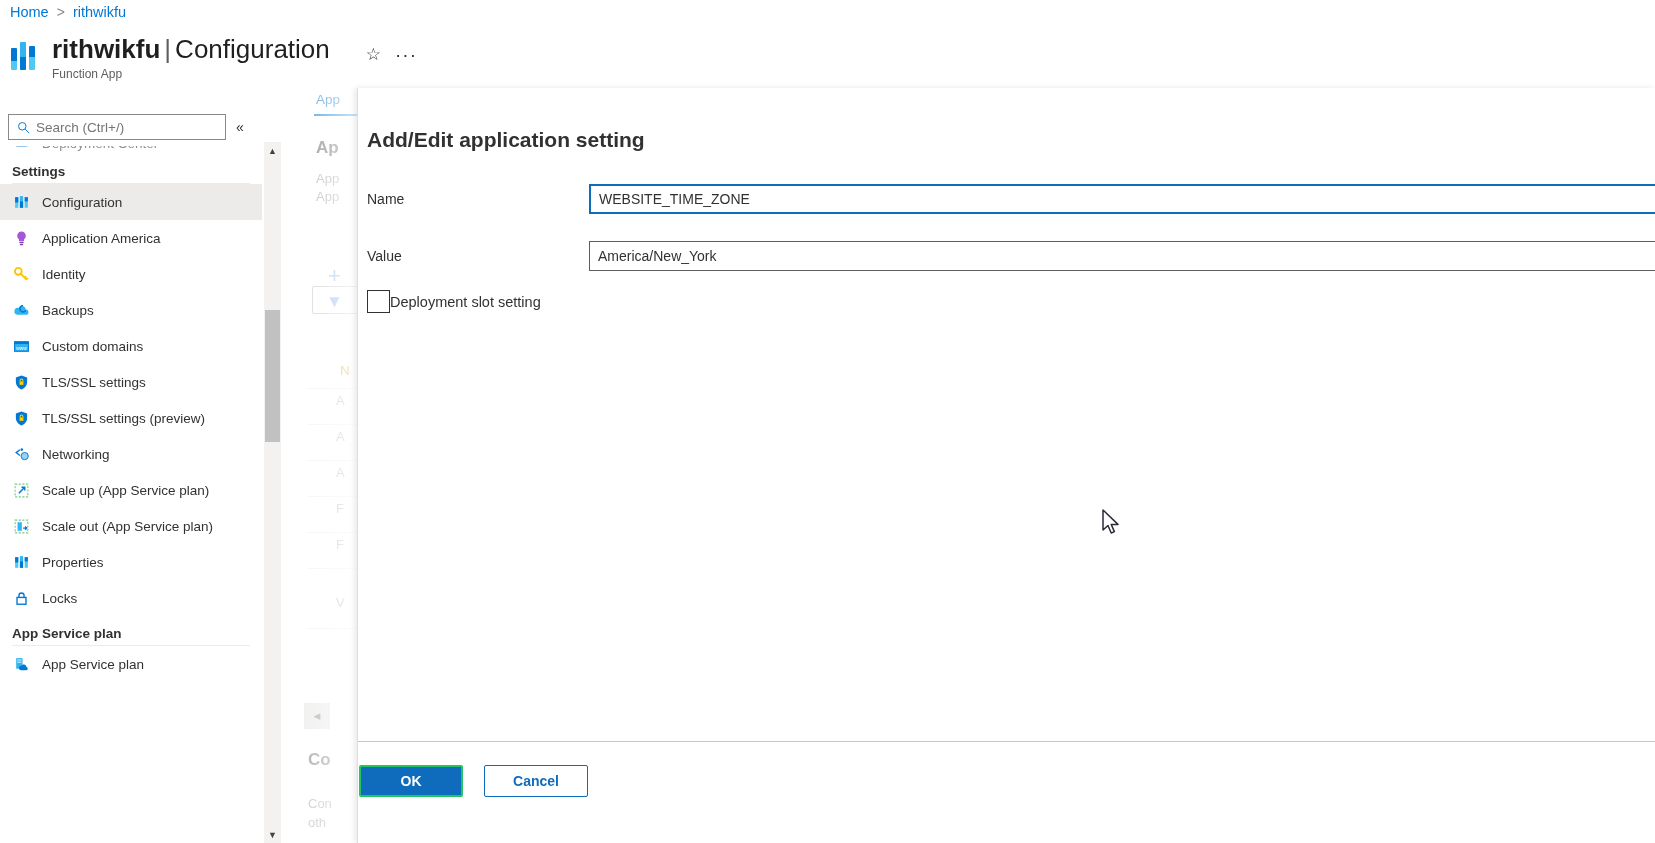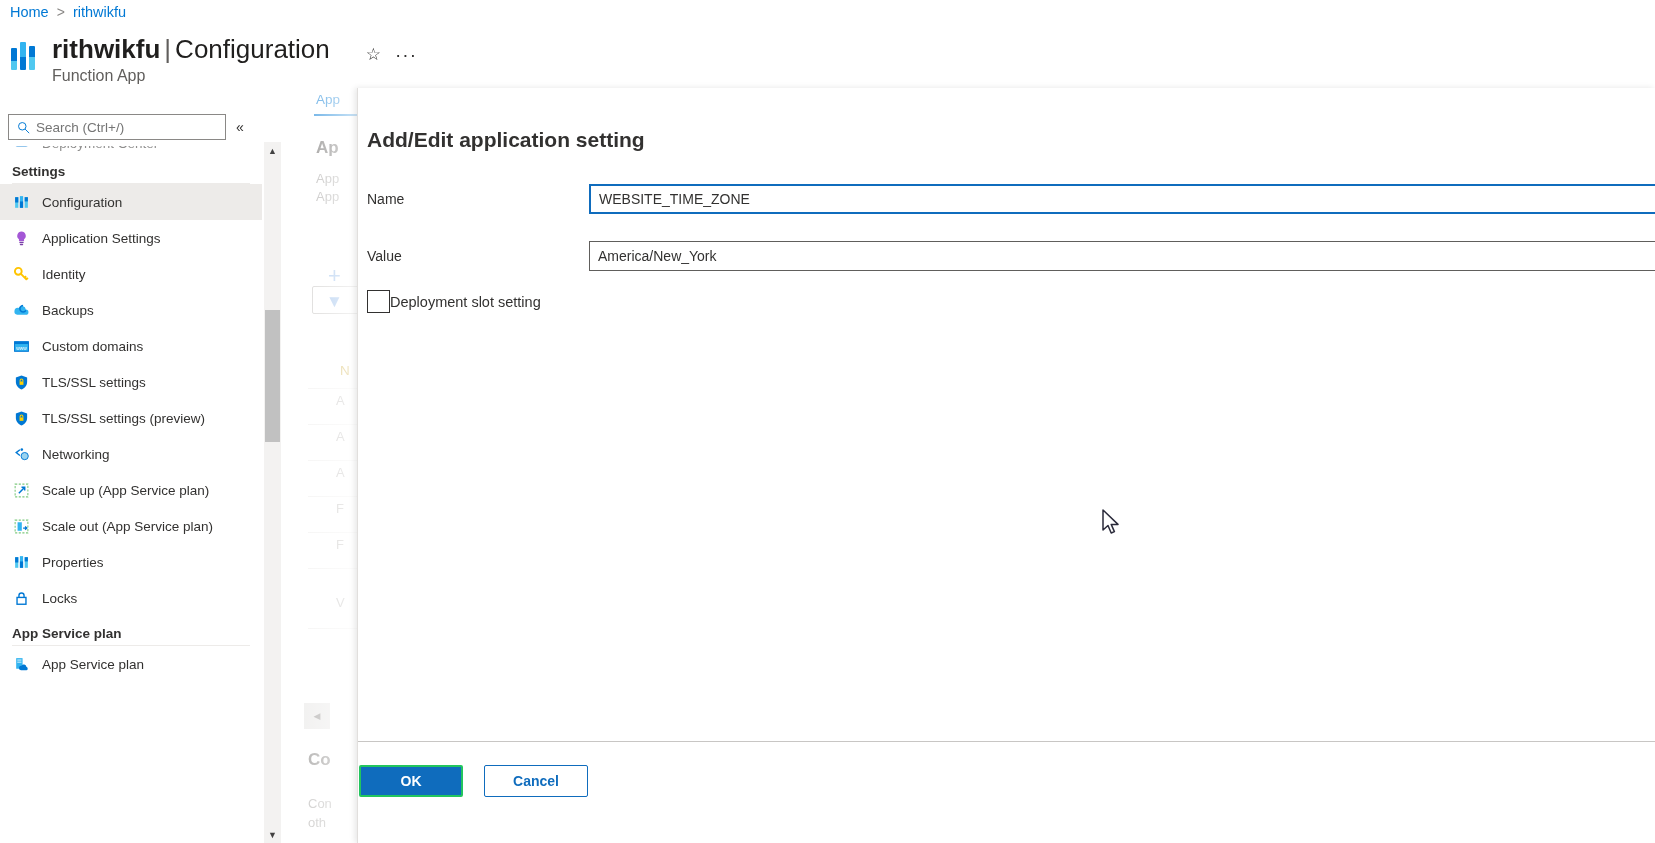--- a/index.html
+++ b/index.html
@@ -28,21 +28,21 @@
   }
   .title-icon { width: 30px; height: 32px; margin-top: 5px; position: relative; }
   .bar { position: absolute; bottom: 0; width: 6px; border-radius: 1px; }
   .b1 { left: 1px;  height: 22px; background: linear-gradient(180deg,#0078d4 0%,#0078d4 60%,#50c8f0 60%,#50c8f0 100%); }
   .b2 { left: 10px; height: 28px; background: linear-gradient(180deg,#32b4f0 0%,#32b4f0 55%,#0078d4 55%,#0078d4 100%); }
   .b3 { left: 19px; height: 24px; background: linear-gradient(180deg,#0078d4 0%,#0078d4 45%,#50c8f0 45%,#50c8f0 100%); }
   .title-text { display: flex; flex-direction: column; }
   .title-main { font-size: 26px; font-weight: 600; line-height: 32px; white-space: nowrap; color:#201f1e; }
   .title-main .pipe { font-weight: 300; color: #605e5c; padding: 0 4px; }
   .title-main .sub-head { font-weight: 300; color: #201f1e; }
-  .title-sub { font-size: 16px; color: #605e5c; margin-top: 2px; }
+  .title-sub { font-size: 12px; color: #605e5c; margin-top: 2px; }
   .title-actions { display: flex; align-items: center; gap: 14px; margin-left: 24px; margin-top: 12px; }
   .icon-btn { color: #323130; font-size: 17px; cursor: pointer; line-height: 1; }
   .icon-btn.ellipsis { font-size: 19px; letter-spacing: 1px; }
 
   
   .leftnav { position: absolute; left: 0; top: 114px; width: 262px; height: 739px; background:#fff; }
   .search-row { display: flex; align-items: center; padding: 0 8px; }
   .search-box {
     flex: 1; height: 26px; border: 1px solid #8a8886; background: #fff;
     display: flex; align-items: center; gap: 6px; padding: 0 8px;
@@ -228,21 +228,21 @@
 
 
       <div class="nav-item">
         <span class="ico">
           <svg width="17" height="17" viewBox="0 0 16 16">
             <path d="M8 1.5a4 4 0 0 0-2.4 7.2v1.6h4.8V8.7A4 4 0 0 0 8 1.5z" fill="#a457d6"></path>
             <rect x="6" y="11" width="4" height="1.3" fill="#7a3fa8"></rect>
             <rect x="6.4" y="13" width="3.2" height="1.3" rx="0.6" fill="#7a3fa8"></rect>
           </svg>
         </span>
-        <span>Application Settings</span>
+        <span>Application America</span>
       </div>
 
       <div class="nav-item">
         <span class="ico">
           <svg width="17" height="17" viewBox="0 0 16 16">
             <circle cx="5" cy="5" r="3.2" fill="none" stroke="#ffc400" stroke-width="1.8"></circle>
             <path d="M7 7l6 6M11 11l1.4-1.4M12.6 12.6L14 11.2" stroke="#ffc400" stroke-width="1.8" fill="none"></path>
           </svg>
         </span>
         <span>Identity</span>

